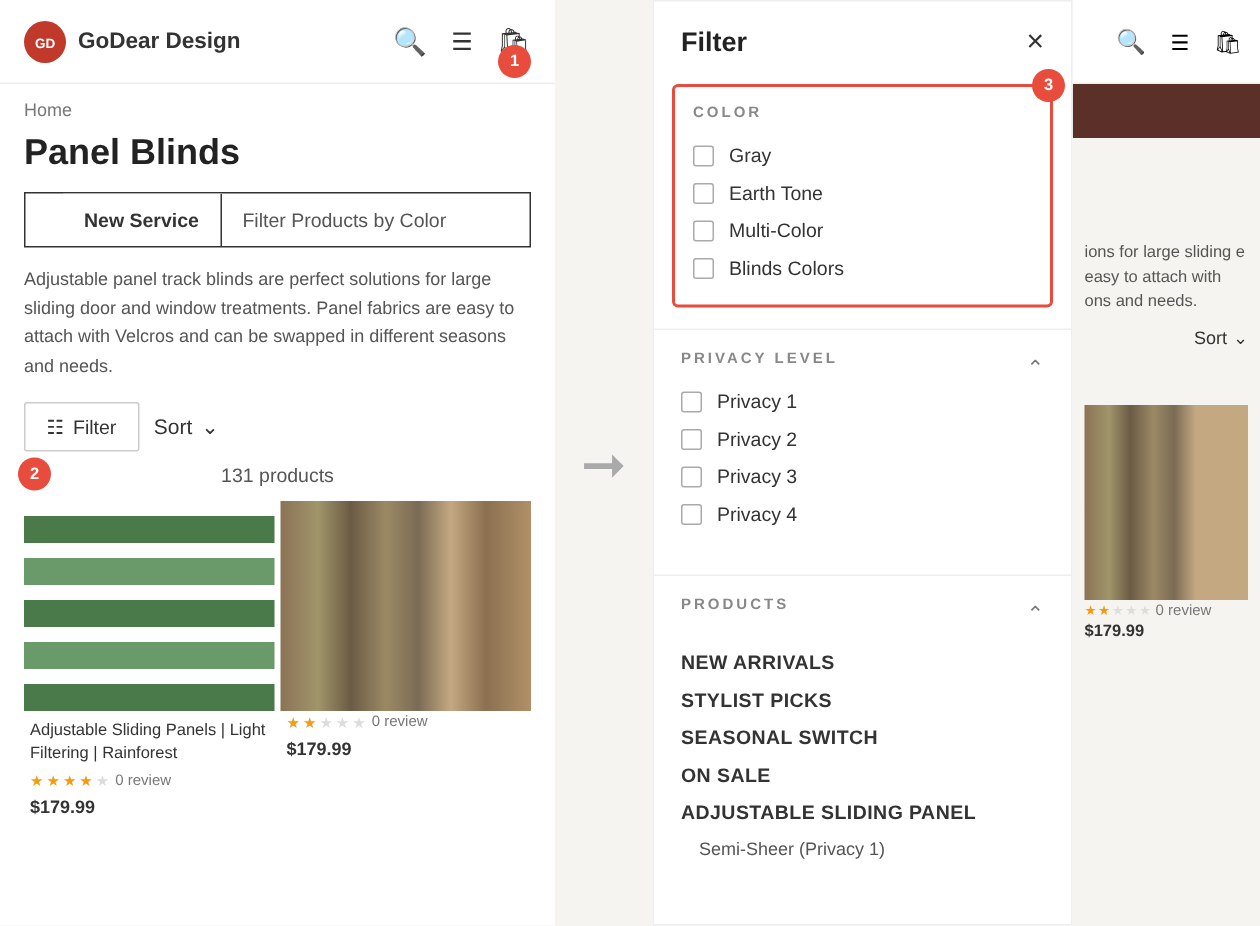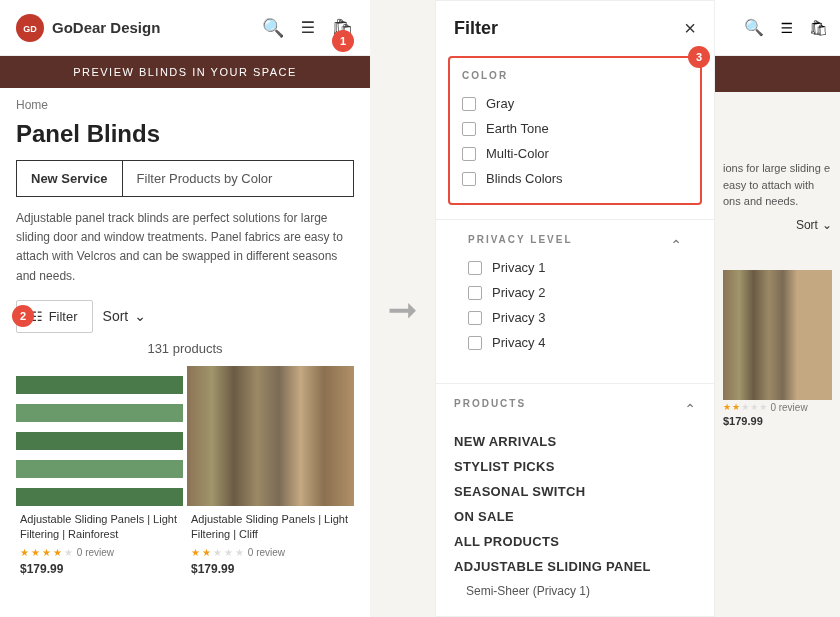--- a/index.html
+++ b/index.html
@@ -81,20 +81,21 @@
     }
 
     
     .filter-products-btn {
       margin: 0 16px 12px;
       border: 1.5px solid #333;
       display: flex;
       align-items: center;
       overflow: hidden;
       cursor: pointer;
+      padding-left: 25px;
     }
     .filter-products-btn .left-part {
       background: #fff;
       padding: 10px 14px;
       font-size: 13px;
       font-weight: 600;
       color: #333;
       border-right: 1.5px solid #333;
       white-space: nowrap;
     }
@@ -295,21 +296,21 @@
       color: #333;
     }
 
     .section-divider {
       border: none;
       border-top: 1px solid #eee;
       margin: 14px 0 0;
     }
 
     .privacy-section {
-      padding: 14px 32px;
+      padding: 14px 18px;
     }
     .privacy-section-header {
       display: flex;
       justify-content: space-between;
       align-items: center;
       cursor: pointer;
     }
     .chevron-icon {
       font-size: 14px;
       color: #777;
@@ -436,23 +437,20 @@
       <span class="header-icon">🔍</span>
       <span class="header-icon" style="font-size:16px;">☰</span>
       <span class="header-icon">🛍</span>
     </div>
   </div>
 
   <div class="badge-circle badge-1">
     <span>1</span>
   </div>
 
-  <div class="preview-banner">
-    <span>PREVIEW BLINDS IN YOUR SPACE</span>
-  </div>
 
   <div class="breadcrumb">
     <span>Home</span>
   </div>
 
   <div class="page-title">Panel Blinds</div>
 
   <div class="filter-products-btn">
     <div class="left-part">New Service</div>
     <div class="right-part">Filter Products by Color</div>
@@ -488,21 +486,20 @@
           <span class="star">★</span>
           <span class="star">★</span>
           <span class="star-empty">★</span>
         <span class="review-count">0 review</span>
       </div>
       <div class="product-price">$179.99</div>
     </div>
 
     <div class="product-card">
       <div class="product-img-placeholder" style="background: linear-gradient(90deg, #8B7355 0%, #A0956B 15%, #6B5B45 28%, #9B8965 42%, #7B6B55 55%, #C4A882 68%, #8B7050 82%, #B09068 100%);"></div>
-      <div class="product-name">Adjustable Sliding Panels | Light Filtering | Cliff</div>
       <div class="product-stars">
         <span class="star">★</span>
           <span class="star">★</span>
           <span class="star-empty">★</span>
           <span class="star-empty">★</span>
           <span class="star-empty">★</span>
         <span class="review-count">0 review</span>
       </div>
       <div class="product-price">$179.99</div>
     </div>
@@ -579,21 +576,20 @@
   <div class="products-section">
     <div class="products-section-header">
       <div class="section-title">PRODUCTS</div>
       <span class="chevron-icon">⌃</span>
     </div>
 
     <div class="product-filter-item">NEW ARRIVALS</div>
     <div class="product-filter-item">STYLIST PICKS</div>
     <div class="product-filter-item">SEASONAL SWITCH</div>
     <div class="product-filter-item">ON SALE</div>
-    <div class="product-filter-item">ALL PRODUCTS</div>
     <div class="product-filter-item">ADJUSTABLE SLIDING PANEL</div>
     <div class="product-filter-sub">Semi-Sheer (Privacy 1)</div>
 
   </div>
 
 </div>
 
 <div class="right-panel">
   <div class="right-header-partial">
     <span style="font-size:16px;">🔍</span>

